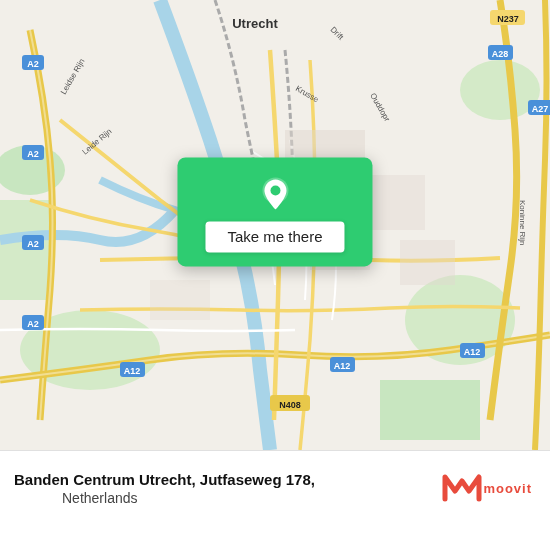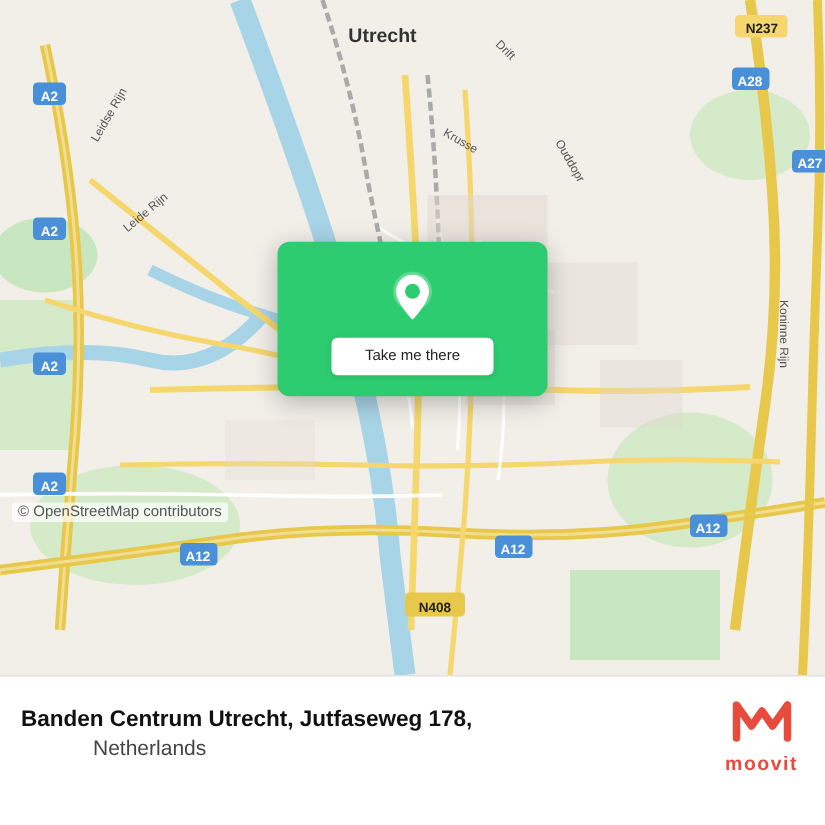--- a/index.html
+++ b/index.html
@@ -54,21 +54,21 @@
       height: 38px;
       margin-bottom: 8px;
     }
 
     .popup-btn {
       background: #fff;
       color: #222;
       border: none;
       border-radius: 4px;
       padding: 7px 22px;
-      font-size: 10px;
+      font-size: 15px;
       font-weight: 500;
       cursor: pointer;
       white-space: nowrap;
       box-shadow: 0 1px 4px rgba(0,0,0,0.12);
     }
 
     
     .info-bar {
       width: 550px;
       height: 76px;
@@ -94,21 +94,21 @@
 
     .info-subtitle {
       font-size: 14px;
       color: #444;
       margin-left: 48px;
     }
 
     .moovit-logo-box {
       background: #fff;
       display: flex;
-      flex-direction: column;
+      flex-direction: row;
       align-items: center;
     }
 
     .moovit-icon {
       font-size: 28px;
       font-weight: 900;
       color: #e84b3c;
       letter-spacing: -1px;
       line-height: 1;
     }
@@ -223,21 +223,20 @@
       <path d="M 285 50 Q 290 100 292 150 Q 294 190 293 220" stroke="#aaa" stroke-width="3" fill="none" stroke-dasharray="6,3"></path>
 
       <rect x="285" y="130" width="80" height="60" fill="#e0d8d0" opacity="0.5"></rect>
       <rect x="310" y="220" width="60" height="50" fill="#e0d8d0" opacity="0.4"></rect>
       <rect x="355" y="175" width="70" height="55" fill="#e0d8d0" opacity="0.4"></rect>
       <rect x="400" y="240" width="55" height="45" fill="#e0d8d0" opacity="0.4"></rect>
       <rect x="150" y="280" width="60" height="40" fill="#e0d8d0" opacity="0.3"></rect>
 
     </svg>
 
-    <div class="copyright">© OpenStreetMap contributors</div>
 
     <div class="popup-card">
 
       <svg class="popup-pin" viewBox="0 0 38 38" xmlns="http://www.w3.org/2000/svg">
         <circle cx="19" cy="15" r="13" fill="#fff" opacity="0.25"></circle>
         <path d="M19 4 C13 4 8 9 8 15 C8 23 19 34 19 34 C19 34 30 23 30 15 C30 9 25 4 19 4 Z" fill="#fff"></path>
         <circle cx="19" cy="15" r="5" fill="#2ecc71"></circle>
       </svg>
 
       <button class="popup-btn">Take me there</button>

